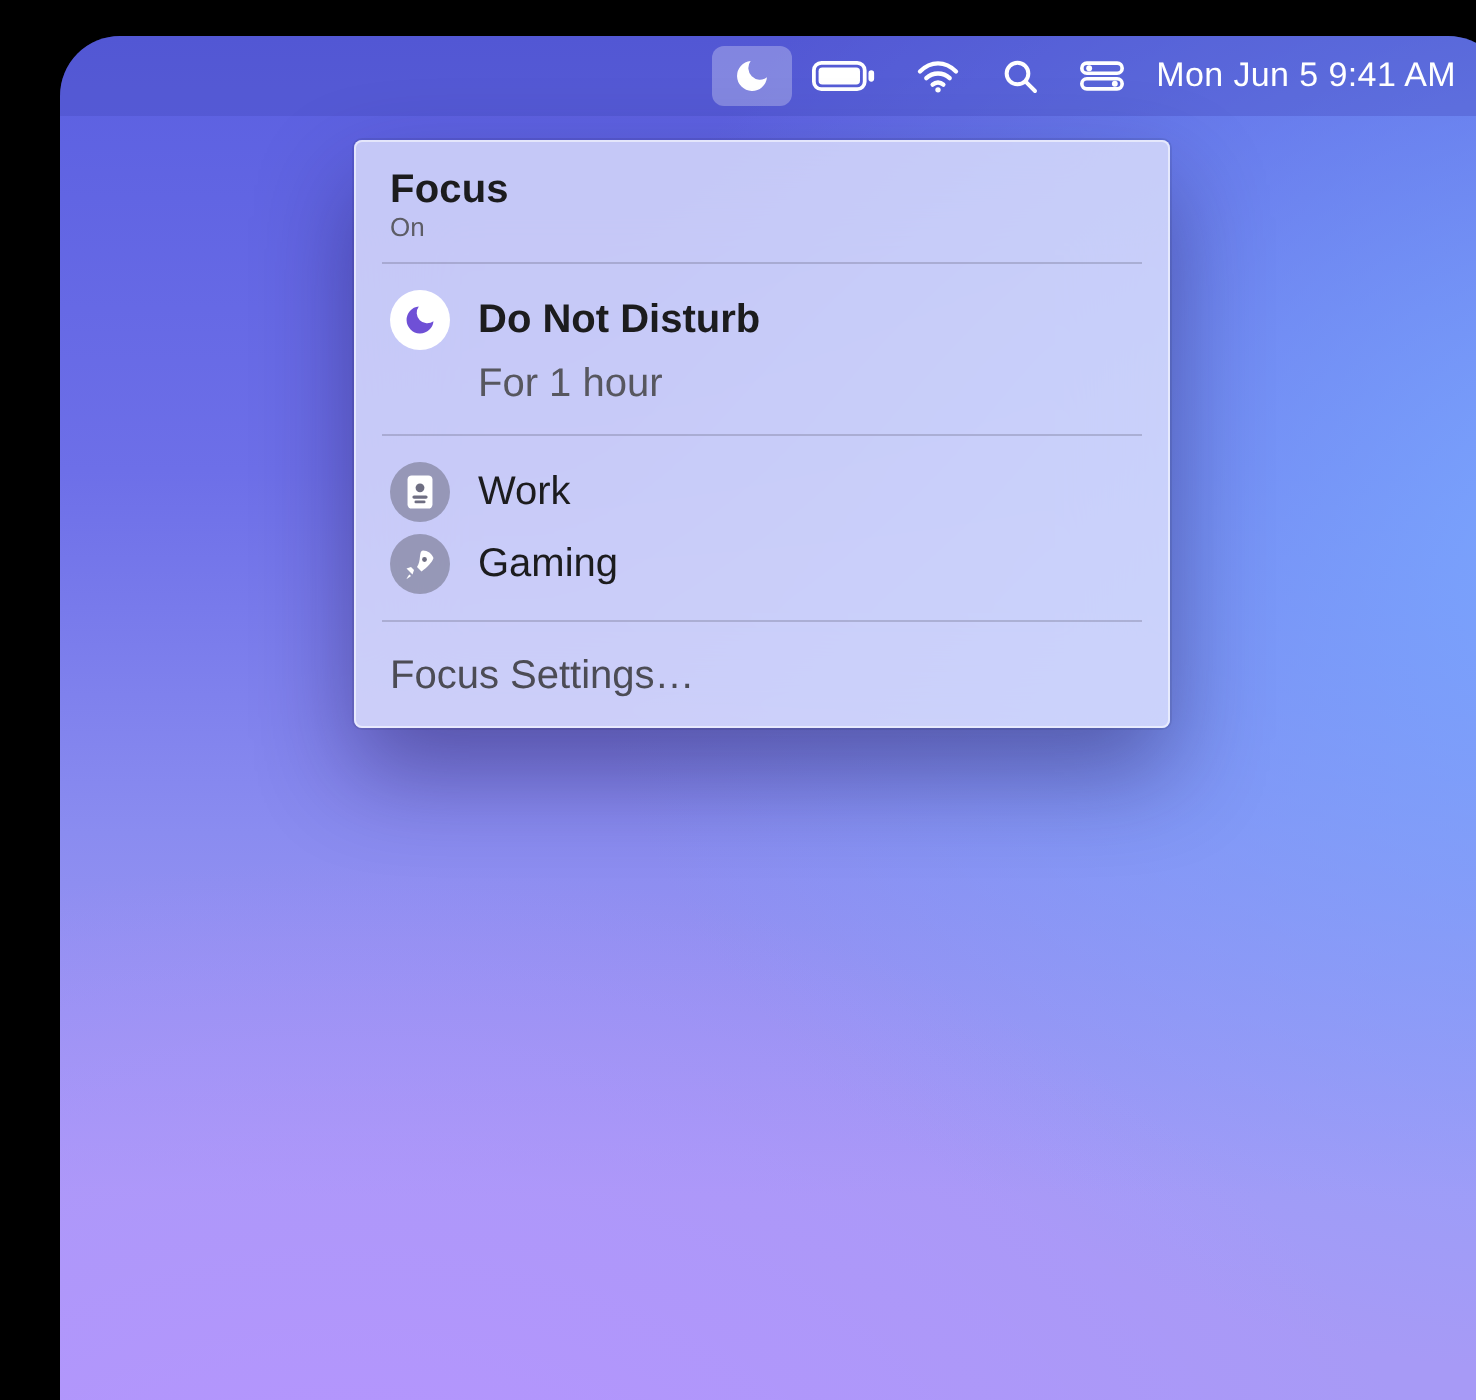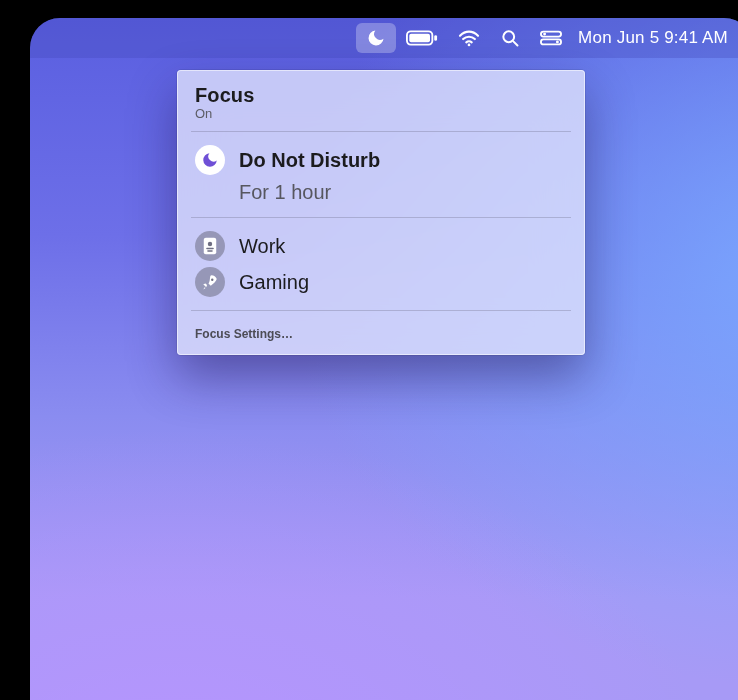--- a/index.html
+++ b/index.html
@@ -145,25 +145,24 @@
       flex-direction: column;
     }
     .sub-option {
       font-size: 20px;
       color: #57575f;
       padding: 3px 0;
       cursor: default;
     }
 
     .settings-link {
-      font-size: 12px;
+      font-size: 20px;
       color: #4c4c55;
       padding: 6px 0 4px;
       cursor: default;
-      font-weight: bold;
     }
   </style>
 </head>
 <body>
 
 <div class="device">
   <div class="bezel">
     <div class="screen">
 
       <div class="menubar">

